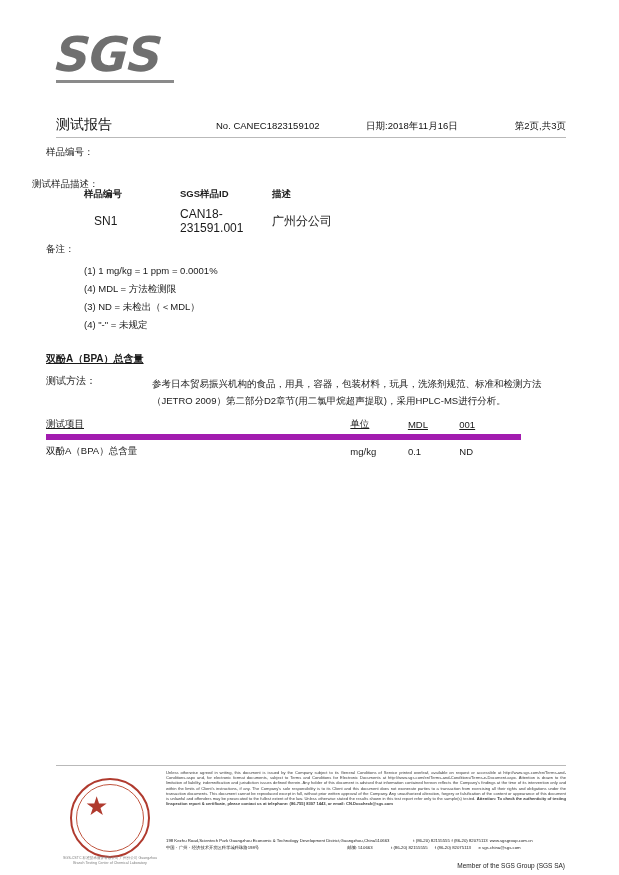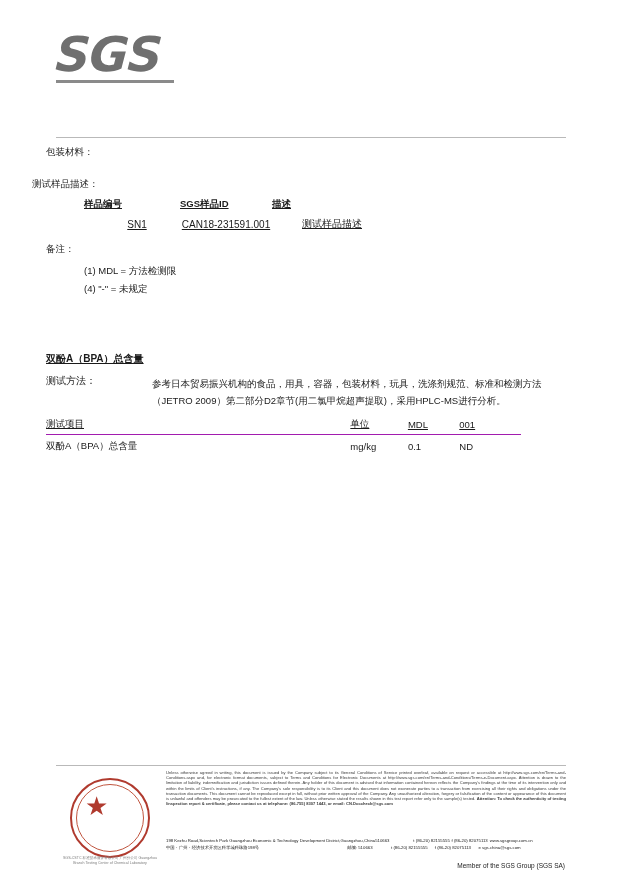--- a/index.html
+++ b/index.html
@@ -97,35 +97,34 @@
   .sample-desc-label {
     position: absolute;
     left: 32px;
     top: 178px;
     font-size: 9.5px;
   }
 
   .sample-table {
     position: absolute;
     left: 84px;
-    top: 198px;
+    top: 188px;
     font-size: 9.5px;
     border-collapse: collapse;
-    text-decoration: underline;
   }
   .sample-table th {
     font-weight: bold;
     text-align: left;
     padding: 0 0 6px 0;
     font-size: 9.5px;
   }
   .sample-table td {
-    text-align: center;
+    text-align: left;
     padding: 0;
-    font-size: 10px;
+    font-size: 12px;
   }
   .col-sn { width: 86px; }
   .col-id { width: 92px; }
   .col-desc { width: 120px; }
   .sample-table td.col-sn { padding-left: 10px; }
 
   .remarks-label {
     position: absolute;
     left: 46px;
     top: 243px;
@@ -172,21 +171,21 @@
     left: 46px;
     top: 418px;
     width: 475px;
     border-collapse: collapse;
     font-size: 9.5px;
   }
   .res-table th {
     font-weight: normal;
     text-align: left;
     padding: 0 0 3px 0;
-    border-bottom: 1px solid #a21caf;
+    border-bottom: 6px solid #a21caf;
     font-size: 9.5px;
   }
   .res-table th.u { text-decoration: underline; }
   .res-table td {
     padding: 5px 0 0 0;
     font-size: 9.5px;
   }
   .rt-item  { width: 296px; }
   .rt-unit  { width: 56px; }
   .rt-mdl   { width: 50px; margin-top: 20px; }
@@ -292,46 +291,54 @@
 </head>
 <body>
 
 <div class="page">
 
   <div class="logo-block">
     <div class="sgs-logo">SGS</div>
     <div class="logo-underline"></div>
   </div>
 
+  <div class="title-row">
+    <div class="doc-title">测试报告</div>
+    <div class="report-no">No. CANEC1823159102</div>
+    <div class="report-date">日期:2018年11月16日</div>
+    <div class="page-no">第2页,共3页</div>
+  </div>
   <div class="hr-top"></div>
 
-  <div class="results-label">包装材料：</div>
+  <div class="results-label">样品编号：</div>
 
   <div class="sample-desc-label">测试样品描述：</div>
 
   <table class="sample-table">
     <thead>
       <tr>
         <th class="col-sn">样品编号</th>
         <th class="col-id">SGS样品ID</th>
         <th class="col-desc">描述</th>
       </tr>
     </thead>
     <tbody>
       <tr>
         <td class="col-sn">SN1</td>
         <td class="col-id">CAN18-231591.001</td>
-        <td class="col-desc">测试样品描述</td>
+        <td class="col-desc">广州分公司</td>
       </tr>
     </tbody>
   </table>
 
   <div class="remarks-label">备注：</div>
   <div class="remarks-list">
-    <div>(1) MDL = 方法检测限</div>
+    <div>(1) 1 mg/kg = 1 ppm = 0.0001%</div>
+    <div>(4) MDL = 方法检测限</div>
+    <div>(3) ND = 未检出（＜MDL）</div>
     <div>(4) "-" = 未规定</div>
   </div>
 
   <div class="section-heading">双酚A（BPA）总含量</div>
   <div class="method-label">测试方法：</div>
   <div class="method-text">参考日本贸易振兴机构的食品，用具，容器，包装材料，玩具，洗涤剂规范、标准和检测方法（JETRO 2009）第二部分D2章节(用二氯甲烷超声提取)，采用HPLC-MS进行分析。</div>
 
   <table class="res-table">
     <thead>
       <tr>

